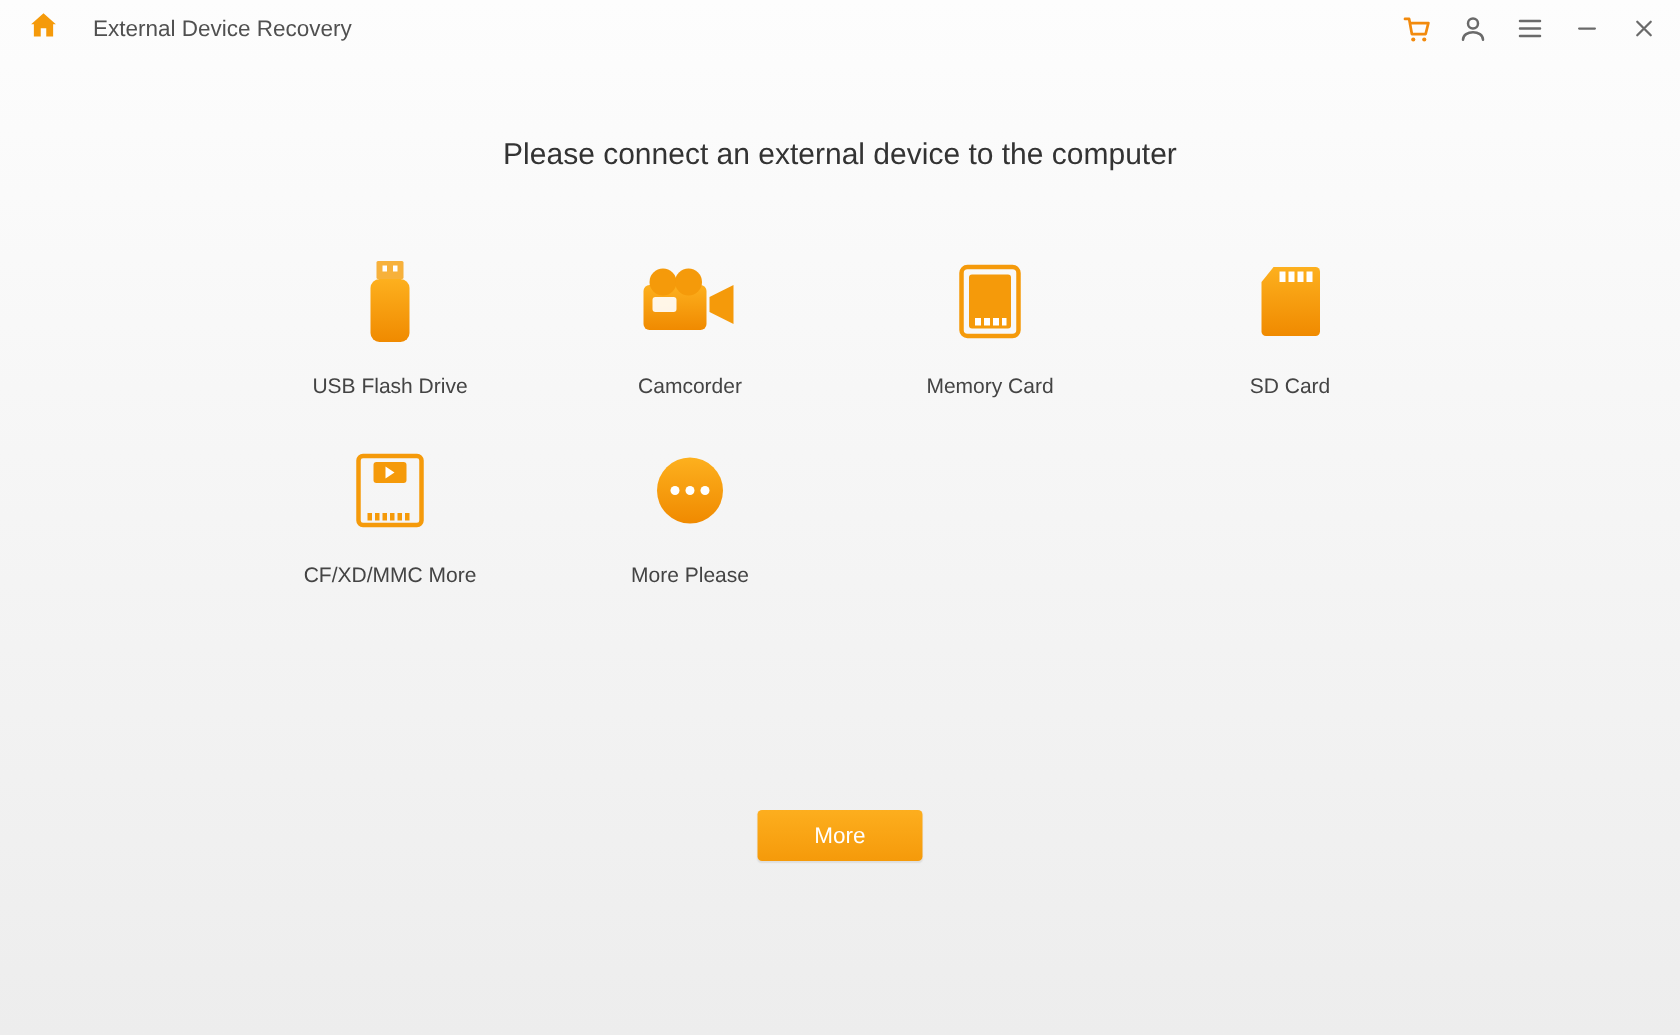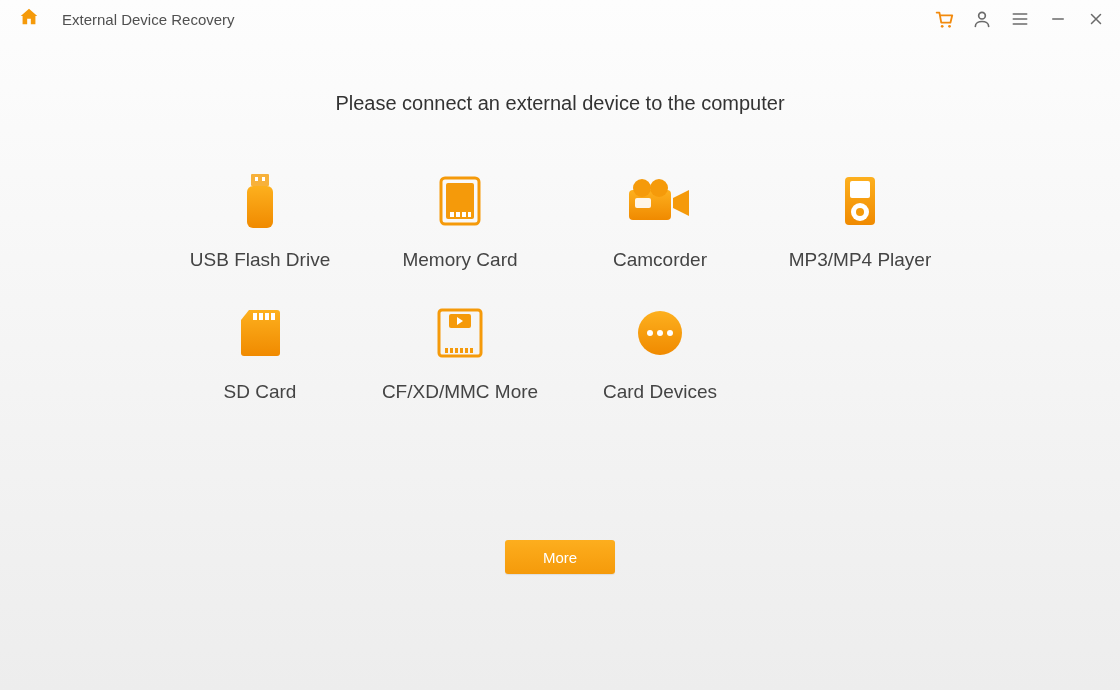--- a/index.html
+++ b/index.html
@@ -72,21 +72,21 @@
     }
     .device-icon {
       height: 56px;
       width: 66px;
       display: flex;
       align-items: center;
       justify-content: center;
     }
     .device-label {
       margin-top: 20px;
-      font-size: 19px;
+      font-size: 14px;
       color: #444444;
       text-align: center;
     }
     .next-btn {
       position: absolute;
       left: 50%;
       transform: translateX(-50%);
       bottom: 116px;
       width: 110px;
       height: 34px;
@@ -162,68 +162,51 @@
               </linearGradient>
             </defs>
         </svg>
       </span>
       <span class="device-label">USB Flash Drive</span>
     </div>
 
 
     <div class="device-item">
       <span class="device-icon">
+        <svg width="66" height="46" viewBox="0 0 66 46">
+          <rect x="2" y="12" width="42" height="30" rx="4" fill="url(#g2)"></rect>
+          <circle cx="15" cy="10" r="9" fill="#f59a0a"></circle>
+          <circle cx="32" cy="10" r="9" fill="#f59a0a"></circle>
+          <path d="M46 20 L62 12 L62 38 L46 30 Z" fill="#f59a0a"></path>
+          <rect x="8" y="20" width="16" height="10" rx="2" fill="#ffffff" opacity="0.9"></rect>
+          <defs>
+              <linearGradient id="g2" x1="0" y1="0" x2="0" y2="1">
+                <stop offset="0" stop-color="#fdb01e"></stop>
+                <stop offset="1" stop-color="#f08a00"></stop>
+              </linearGradient>
+            </defs>
+        </svg>
+      </span>
+      <span class="device-label">Camcorder</span>
+    </div>
+
+    <div class="device-item">
+      <span class="device-icon">
         <svg width="42" height="50" viewBox="0 0 42 50">
           <rect x="2" y="2" width="38" height="46" rx="4" fill="none" stroke="#f59a0a" stroke-width="3"></rect>
           <rect x="7" y="7" width="28" height="36" rx="2" fill="#f59a0a"></rect>
           <rect x="11" y="36" width="4" height="5" fill="#ffffff"></rect>
           <rect x="17" y="36" width="4" height="5" fill="#ffffff"></rect>
           <rect x="23" y="36" width="4" height="5" fill="#ffffff"></rect>
           <rect x="29" y="36" width="3" height="5" fill="#ffffff"></rect>
         </svg>
       </span>
       <span class="device-label">Memory Card</span>
     </div>
 
-    <div class="device-item">
-      <span class="device-icon">
-        <svg width="66" height="46" viewBox="0 0 66 46">
-          <rect x="2" y="12" width="42" height="30" rx="4" fill="url(#g2)"></rect>
-          <circle cx="15" cy="10" r="9" fill="#f59a0a"></circle>
-          <circle cx="32" cy="10" r="9" fill="#f59a0a"></circle>
-          <path d="M46 20 L62 12 L62 38 L46 30 Z" fill="#f59a0a"></path>
-          <rect x="8" y="20" width="16" height="10" rx="2" fill="#ffffff" opacity="0.9"></rect>
-          <defs>
-              <linearGradient id="g2" x1="0" y1="0" x2="0" y2="1">
-                <stop offset="0" stop-color="#fdb01e"></stop>
-                <stop offset="1" stop-color="#f08a00"></stop>
-              </linearGradient>
-            </defs>
-        </svg>
-      </span>
-      <span class="device-label">Camcorder</span>
-    </div>
-
-    <div class="device-item">
-      <span class="device-icon">
-        <svg width="34" height="52" viewBox="0 0 34 52">
-          <rect x="2" y="2" width="30" height="48" rx="4" fill="url(#g3)"></rect>
-          <rect x="7" y="6" width="20" height="17" rx="2" fill="#ffffff"></rect>
-          <circle cx="17" cy="37" r="9" fill="#ffffff"></circle>
-          <circle cx="17" cy="37" r="4" fill="#f59a0a"></circle>
-          <defs>
-              <linearGradient id="g3" x1="0" y1="0" x2="0" y2="1">
-                <stop offset="0" stop-color="#fdb01e"></stop>
-                <stop offset="1" stop-color="#f08a00"></stop>
-              </linearGradient>
-            </defs>
-        </svg>
-      </span>
-      <span class="device-label">MP3/MP4 Player</span>
-    </div>
 
     <div class="device-item">
       <span class="device-icon">
         <svg width="42" height="50" viewBox="0 0 42 50">
           <path d="M10 2 H38 a3 3 0 0 1 3 3 V45 a3 3 0 0 1 -3 3 H5 a3 3 0 0 1 -3 -3 V12 Z" fill="url(#g4)"></path>
           <rect x="14" y="5" width="4" height="7" fill="#ffffff"></rect>
           <rect x="20" y="5" width="4" height="7" fill="#ffffff"></rect>
           <rect x="26" y="5" width="4" height="7" fill="#ffffff"></rect>
           <rect x="32" y="5" width="4" height="7" fill="#ffffff"></rect>
           <defs>
@@ -262,19 +245,19 @@
           <circle cx="24" cy="24" r="3" fill="#ffffff"></circle>
           <circle cx="34" cy="24" r="3" fill="#ffffff"></circle>
           <defs>
               <linearGradient id="g5" x1="0" y1="0" x2="0" y2="1">
                 <stop offset="0" stop-color="#fdb01e"></stop>
                 <stop offset="1" stop-color="#f08a00"></stop>
               </linearGradient>
             </defs>
         </svg>
       </span>
-      <span class="device-label">Card Devices</span>
+      <span class="device-label">More Please</span>
     </div>
 
   </div>
 
   <button class="next-btn">More</button>
 </div>
 
 </body></html>

